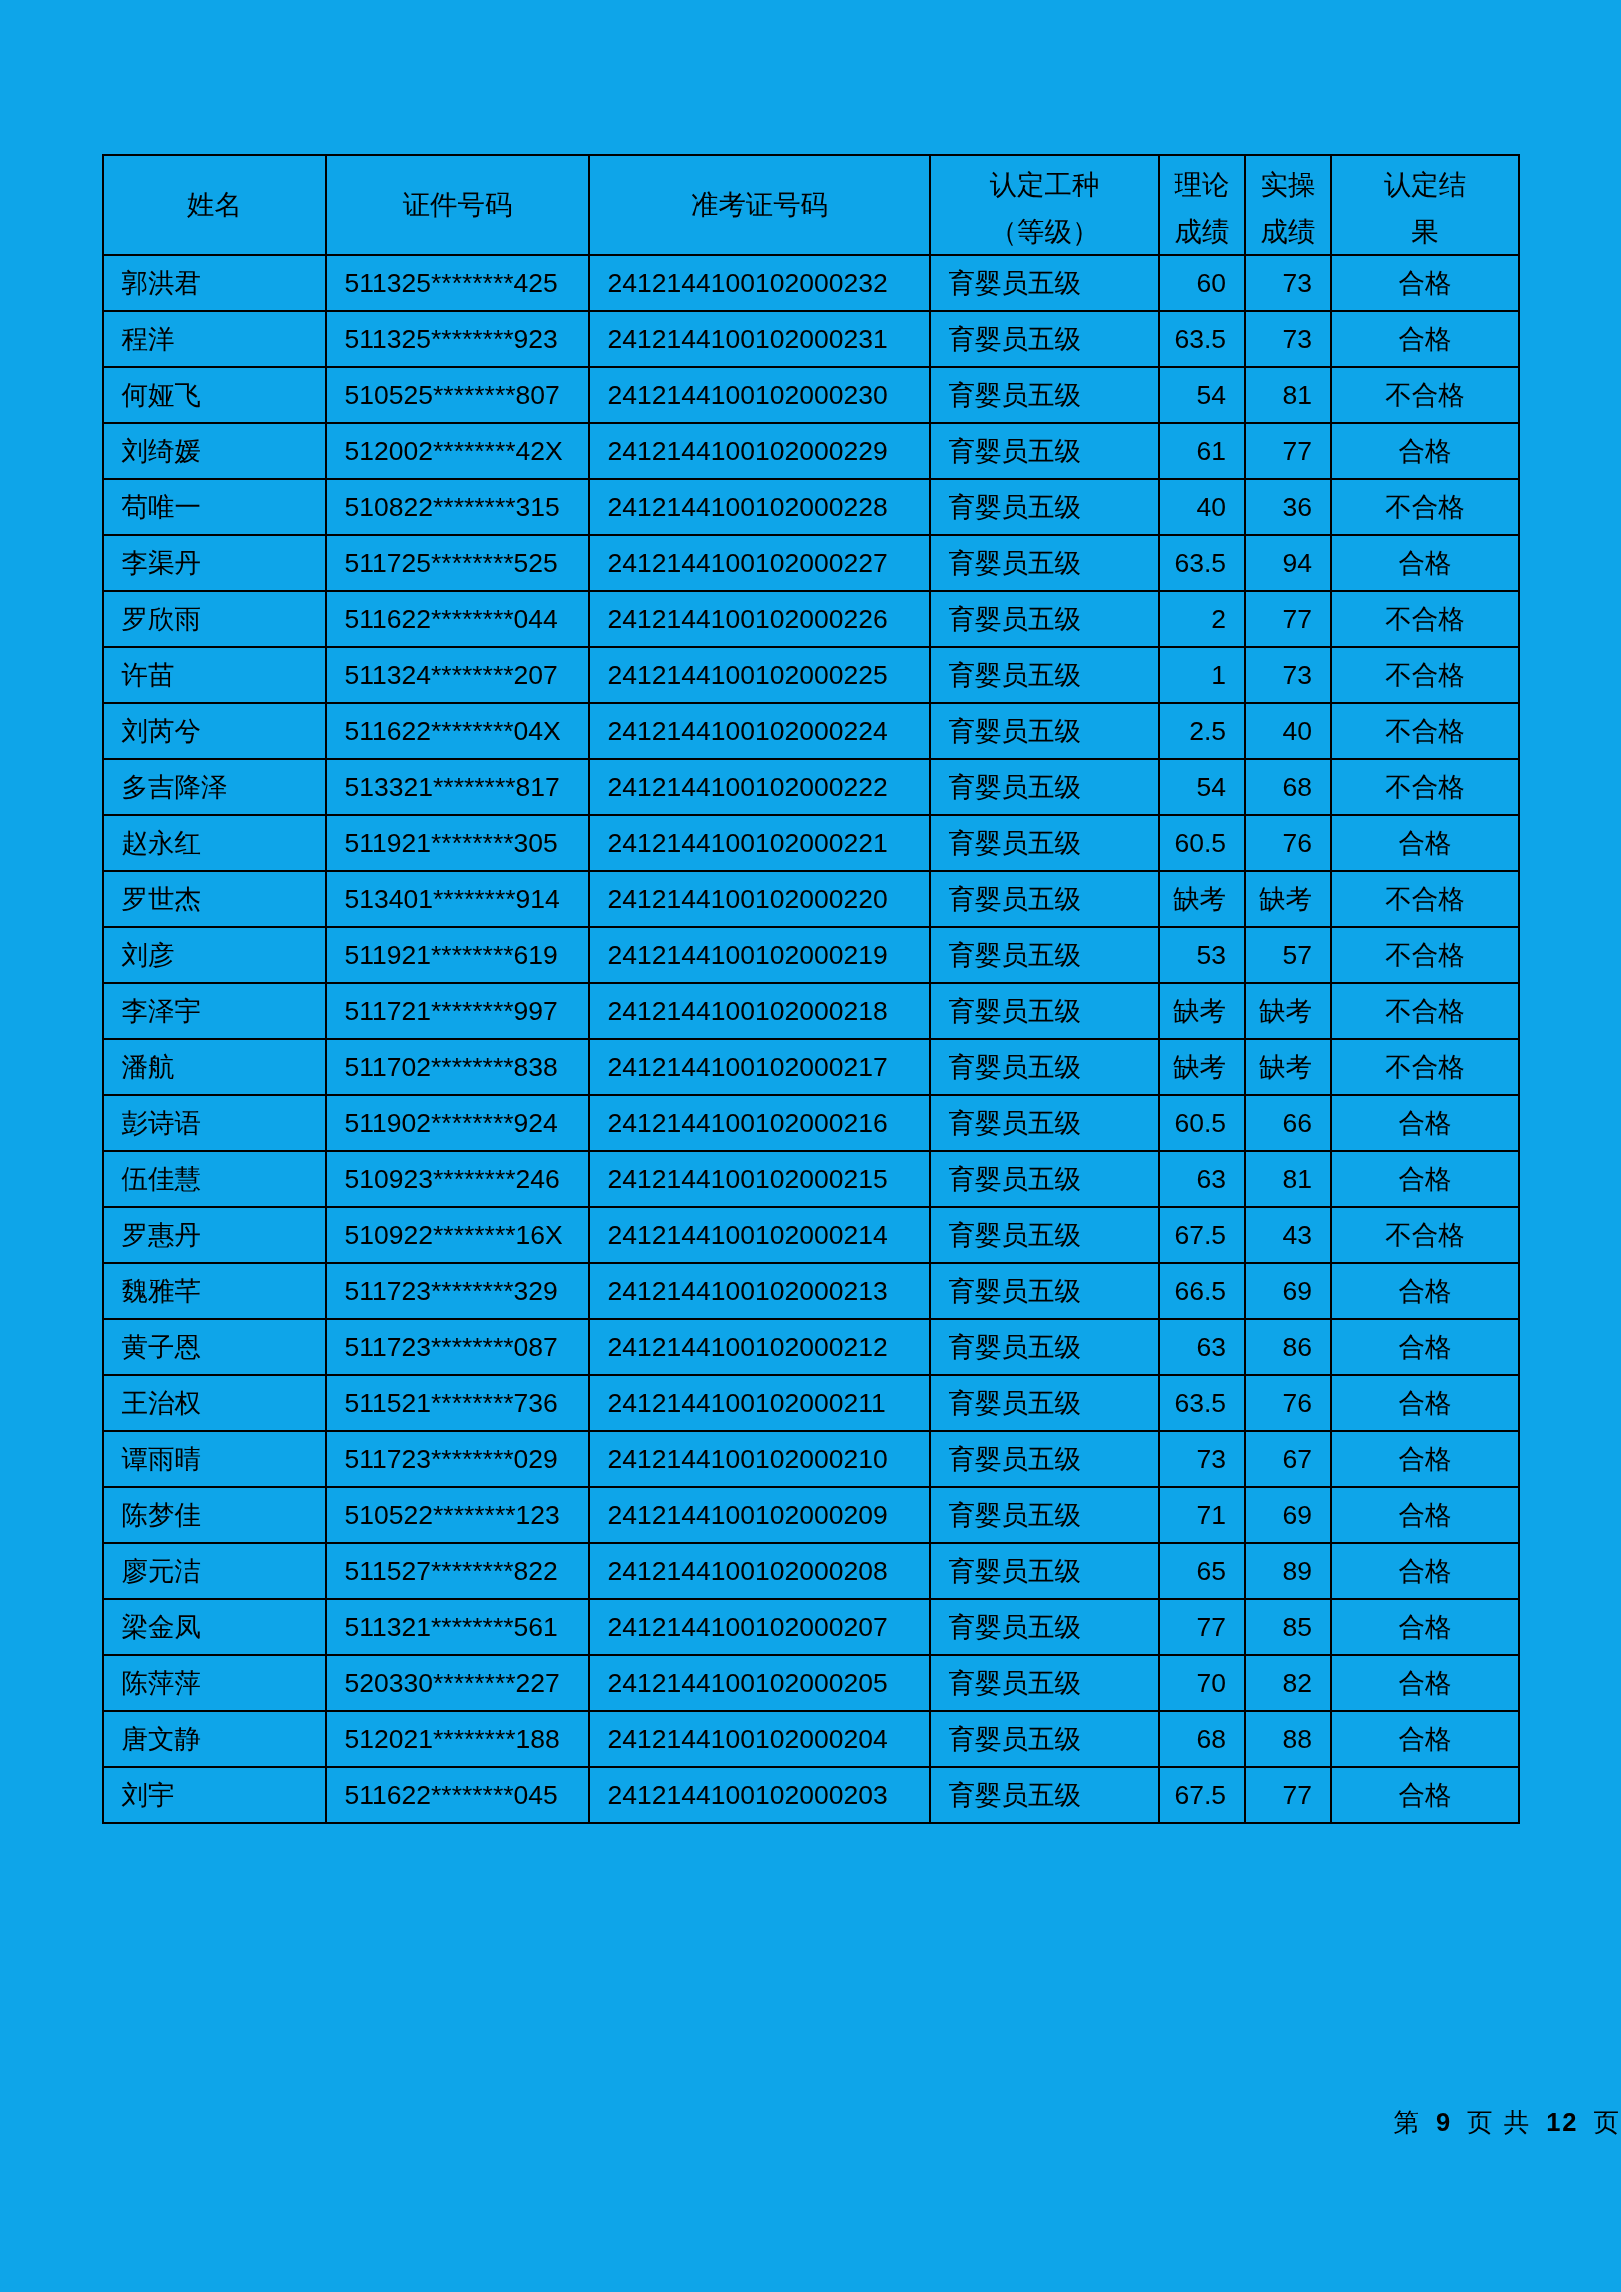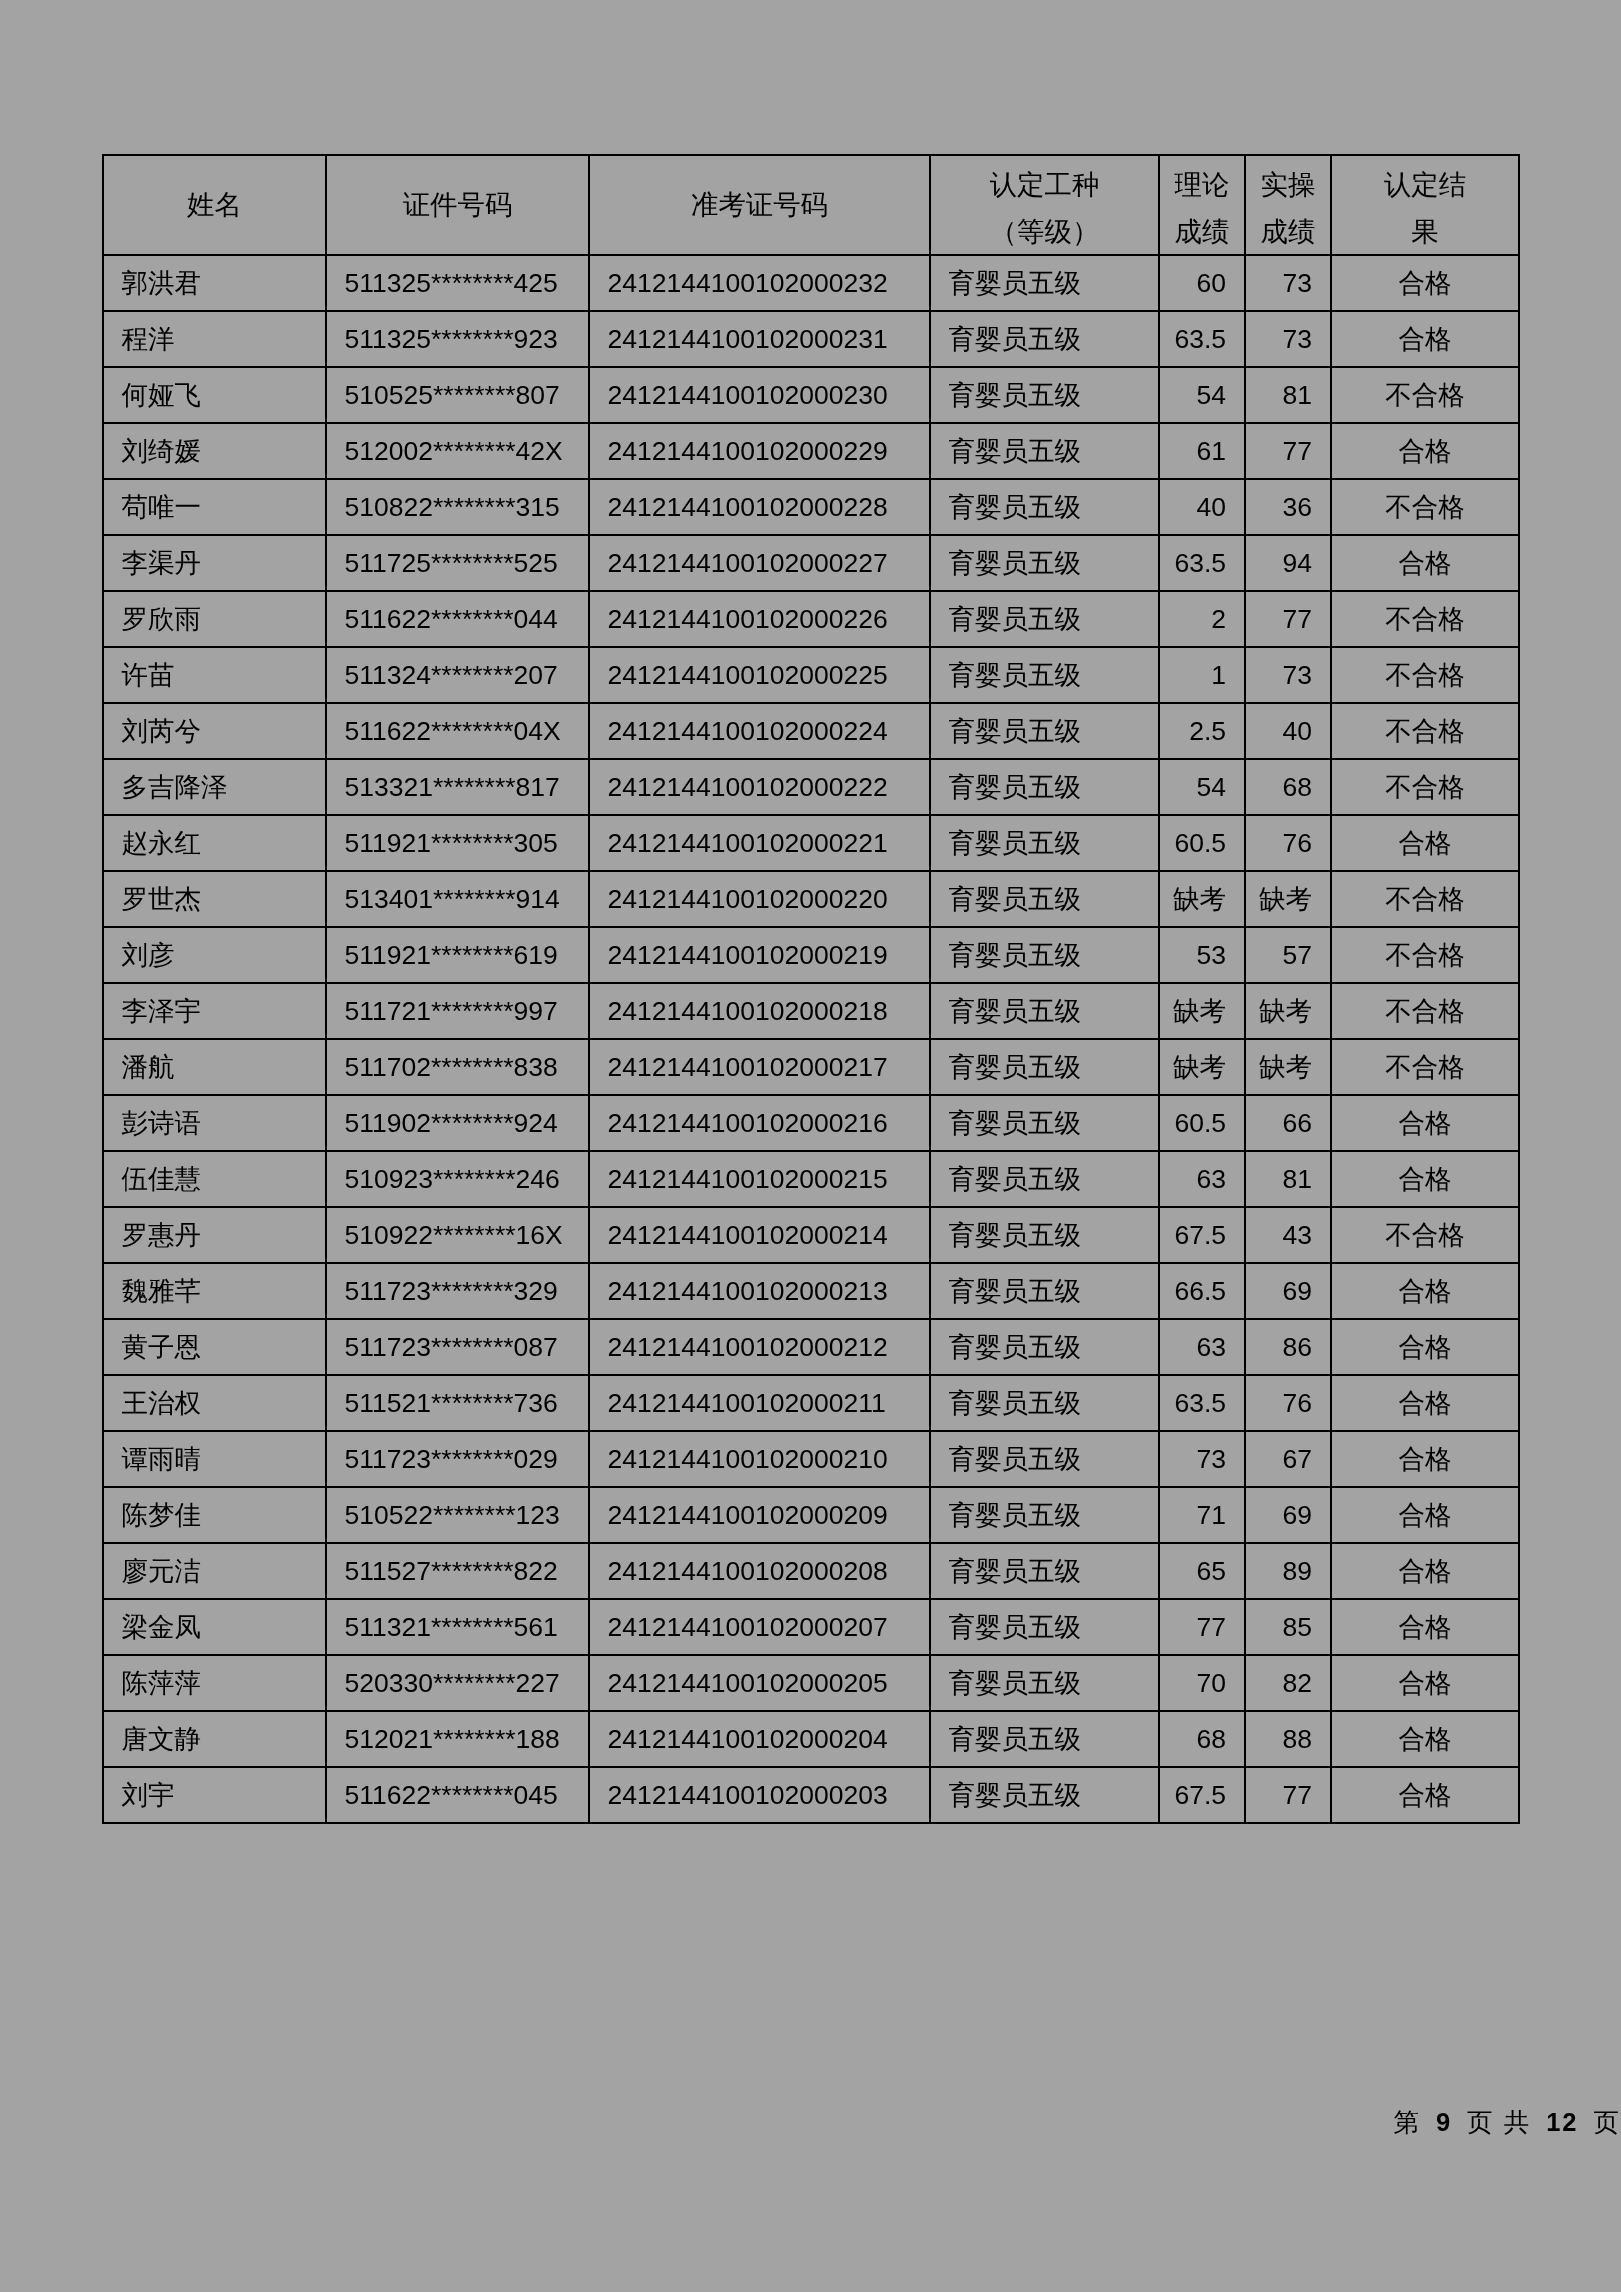--- a/index.html
+++ b/index.html
@@ -6,21 +6,21 @@
     margin: 0;
     padding: 0;
     background: #ffffff;
     color: #000000;
     font-family: "Liberation Sans", "DejaVu Sans", sans-serif;
   }
   .page {
     position: relative;
     width: 1621px;
     height: 2293px;
-    background: #a3a3a3;
+    background: #0ea5e9;
     overflow: hidden;
   }
   table.doc-table {
     position: absolute;
     left: 102px;
     top: 154px;
     border-collapse: collapse;
     table-layout: fixed;
     border: 2.9px solid #000;
   }

